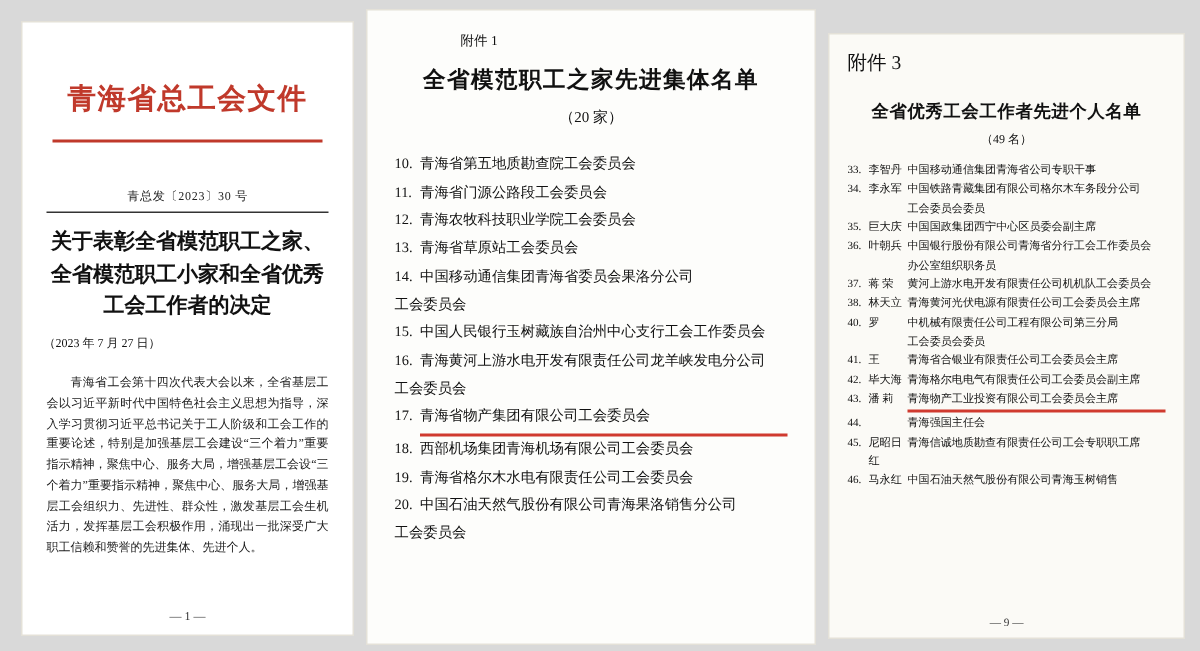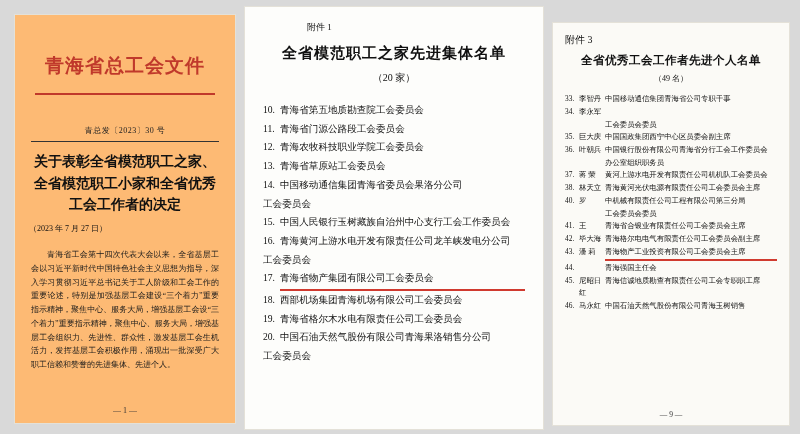--- a/index.html
+++ b/index.html
@@ -11,21 +11,21 @@
   }
   .page{
     position:absolute;
     background:#fdfcf8;
     box-sizing:border-box;
     overflow:hidden;
   }
   
   #page-left{
     left:14px;top:14px;width:222px;height:410px;
-    background:#fdba74;
+    background:#ffffff;
     border:1px solid #e4e1d8;
     padding:12px 14px;
   }
   .doc-title{
     text-align:center;
     color:#c0392b;
     font-weight:bold;
     font-size:19px;
     letter-spacing:1px;
     margin-top:26px;
@@ -102,21 +102,21 @@
   .entry .txt{flex:1;}
   .hl{position:relative;}
   .hl .txt{border-bottom:2px solid #d03a2f;padding-bottom:1px;}
   
   #page-right{
     left:552px;top:22px;width:238px;height:404px;
     background:#fbfaf6;
     border:1px solid #e4e1d8;
     padding:10px 12px;
   }
-  .r-attach{font-size:10px;color:#111;margin-bottom:6px;}
+  .r-attach{font-size:13px;color:#111;margin-bottom:16px;}
   .r-title{
     text-align:center;font-size:11.5px;font-weight:bold;color:#111;
     letter-spacing:.5px;
   }
   .r-count{text-align:center;font-size:8px;margin-top:5px;color:#111;}
   .r-list{margin-top:9px;font-size:7.4px;line-height:1.62;color:#111;}
   .r-entry{display:flex;margin-bottom:1px;}
   .r-entry .rnum{width:14px;flex:none;}
   .r-entry .rname{width:26px;flex:none;}
   .r-entry .rorg{flex:1;}
@@ -204,20 +204,21 @@
   <div class="r-count">（49 名）</div>
   <div class="r-list" id="right-list">
       <div class="r-entry">
         <span class="rnum">33.</span>
         <span class="rname">李智丹</span>
         <span class="rorg">中国移动通信集团青海省公司专职干事</span>
       </div>
       <div class="r-entry">
         <span class="rnum">34.</span>
         <span class="rname">李永军</span>
+        <span class="rorg">中国铁路青藏集团有限公司格尔木车务段分公司</span>
       </div>
       <div class="r-sub">工会委员会委员</div>
       <div class="r-entry">
         <span class="rnum">35.</span>
         <span class="rname">巨大庆</span>
         <span class="rorg">中国国政集团西宁中心区员委会副主席</span>
       </div>
       <div class="r-entry">
         <span class="rnum">36.</span>
         <span class="rname">叶朝兵</span>

